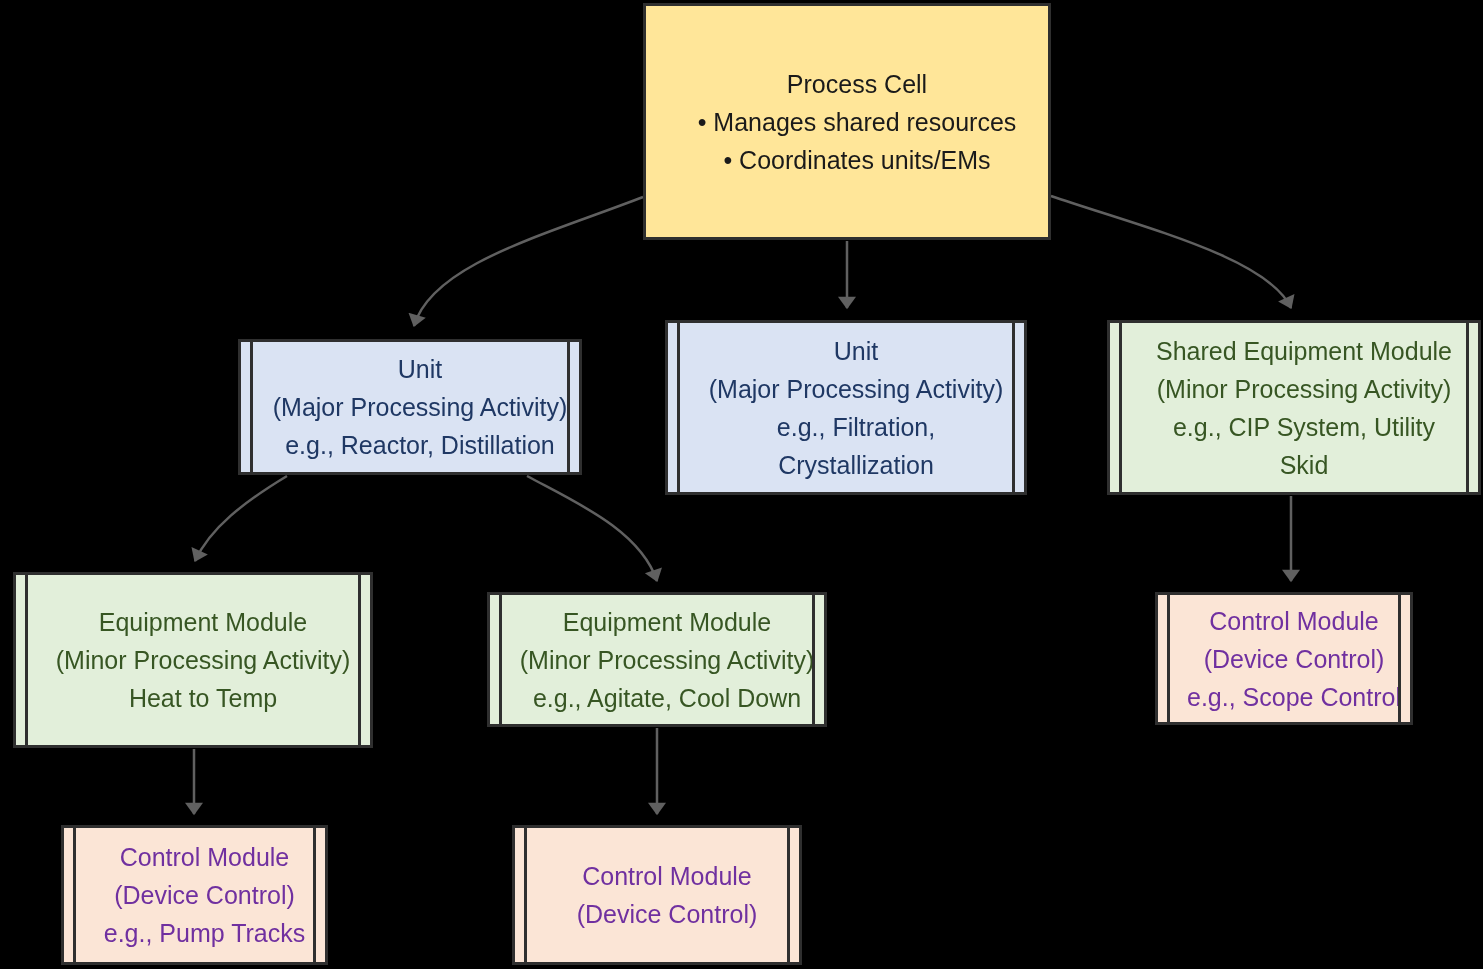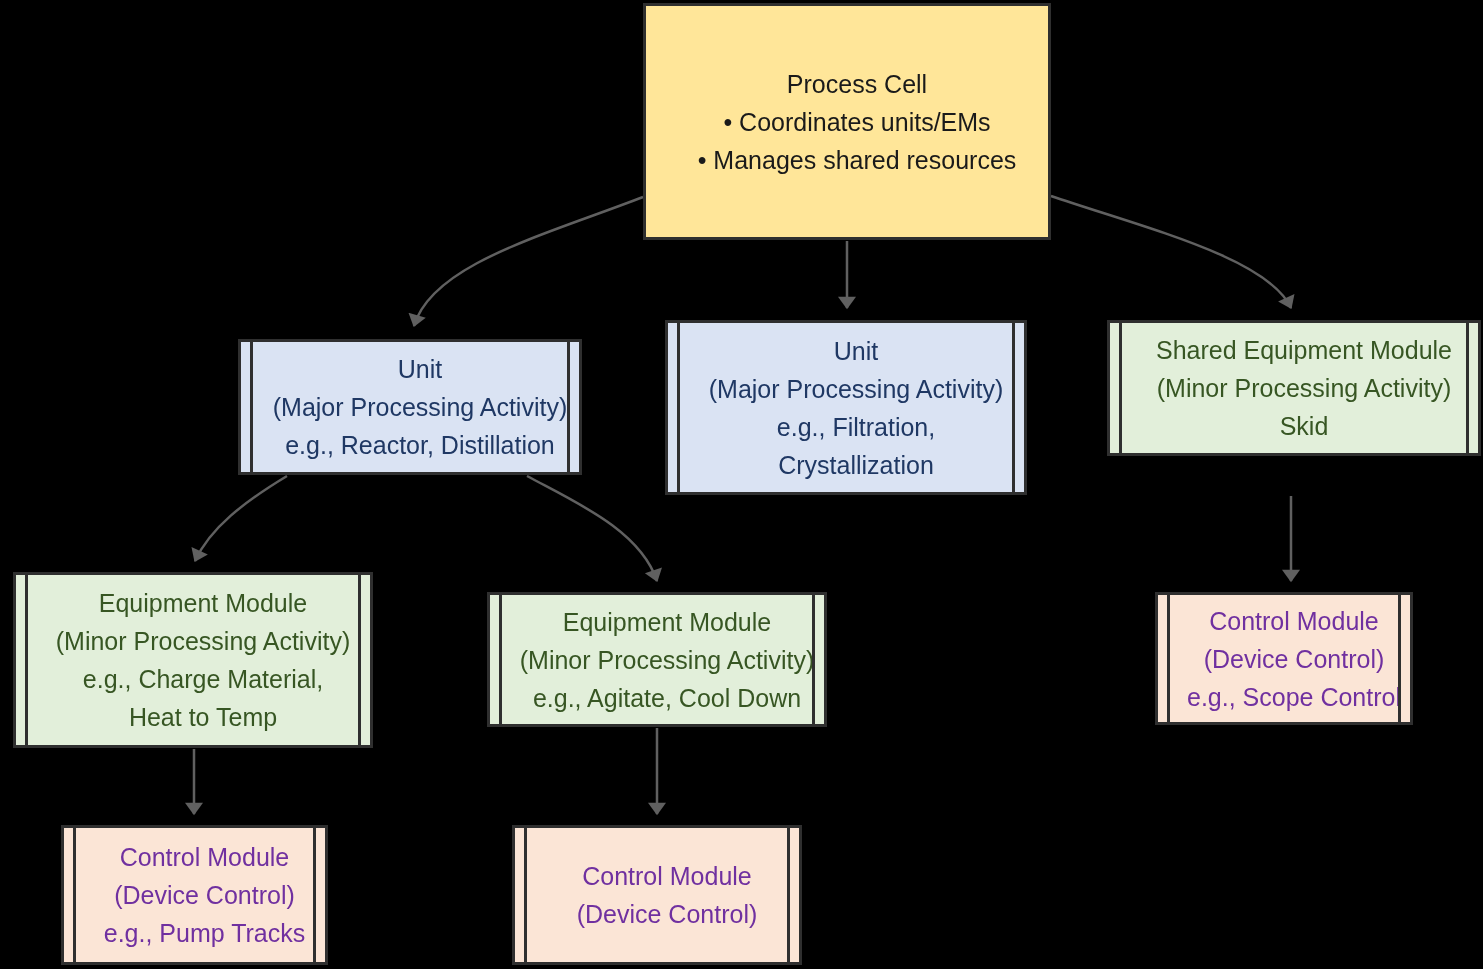--- a/index.html
+++ b/index.html
@@ -46,21 +46,21 @@
     width: 3px;
     background: #2f2f2f;
   }
   .subroutine::before { left: 9px; }
   .subroutine::after { right: 9px; }
   .node-line { display: block; white-space: nowrap; }
 
   #n-pc  { left: 643px;  top: 3px;   width: 408px; height: 237px; background: #ffe699; color: #1a1a1a; }
   #n-u1  { left: 238px;  top: 339px; width: 344px; height: 136px; background: #dae3f3; color: #1f3864; }
   #n-u2  { left: 665px;  top: 320px; width: 362px; height: 175px; background: #dae3f3; color: #1f3864; }
-  #n-sem { left: 1107px; top: 320px; width: 374px; height: 136px; background: #e2efda; color: #375623; }
+  #n-sem { left: 1107px; top: 320px; width: 374px; height: 175px; background: #e2efda; color: #375623; }
   #n-em1 { left: 13px;   top: 572px; width: 360px; height: 176px; background: #e2efda; color: #375623; }
   #n-em2 { left: 487px;  top: 592px; width: 340px; height: 135px; background: #e2efda; color: #375623; }
   #n-cm3 { left: 1155px; top: 592px; width: 258px; height: 133px; background: #fbe5d6; color: #7030a0; }
   #n-cm1 { left: 61px;   top: 825px; width: 267px; height: 140px; background: #fbe5d6; color: #7030a0; }
   #n-cm2 { left: 512px;  top: 825px; width: 290px; height: 140px; background: #fbe5d6; color: #7030a0; }
 </style>
 </head>
 <body>
 
 <div id="canvas">
@@ -76,47 +76,47 @@
     <path class="edge" d="M1051,196 C1145,228 1268,258 1291,308" marker-end="url(#arrow)"></path>
     <path class="edge" d="M287,476 C244,502 210,528 195,561" marker-end="url(#arrow)"></path>
     <path class="edge" d="M527,476 C575,502 640,530 657,581" marker-end="url(#arrow)"></path>
     <path class="edge" d="M194,749 L194,814" marker-end="url(#arrow)"></path>
     <path class="edge" d="M657,728 L657,814" marker-end="url(#arrow)"></path>
     <path class="edge" d="M1291,496 L1291,581" marker-end="url(#arrow)"></path>
   </svg>
 
   <div id="n-pc" class="node">
     <span class="node-line">Process Cell</span>
+    <span class="node-line">• Manages shared resources</span>
     <span class="node-line">• Coordinates units/EMs</span>
-    <span class="node-line">• Manages shared resources</span>
   </div>
 
   <div id="n-u1" class="node subroutine">
     <span class="node-line">Unit</span>
     <span class="node-line">(Major Processing Activity)</span>
     <span class="node-line">e.g., Reactor, Distillation</span>
   </div>
 
   <div id="n-u2" class="node subroutine">
     <span class="node-line">Unit</span>
     <span class="node-line">(Major Processing Activity)</span>
     <span class="node-line">e.g., Filtration,</span>
     <span class="node-line">Crystallization</span>
   </div>
 
   <div id="n-sem" class="node subroutine">
     <span class="node-line">Shared Equipment Module</span>
     <span class="node-line">(Minor Processing Activity)</span>
+    <span class="node-line">e.g., CIP System, Utility</span>
     <span class="node-line">Skid</span>
   </div>
 
   <div id="n-em1" class="node subroutine">
     <span class="node-line">Equipment Module</span>
     <span class="node-line">(Minor Processing Activity)</span>
-    <span class="node-line">e.g., Charge Material,</span>
     <span class="node-line">Heat to Temp</span>
   </div>
 
   <div id="n-em2" class="node subroutine">
     <span class="node-line">Equipment Module</span>
     <span class="node-line">(Minor Processing Activity)</span>
     <span class="node-line">e.g., Agitate, Cool Down</span>
   </div>
 
   <div id="n-cm3" class="node subroutine">

